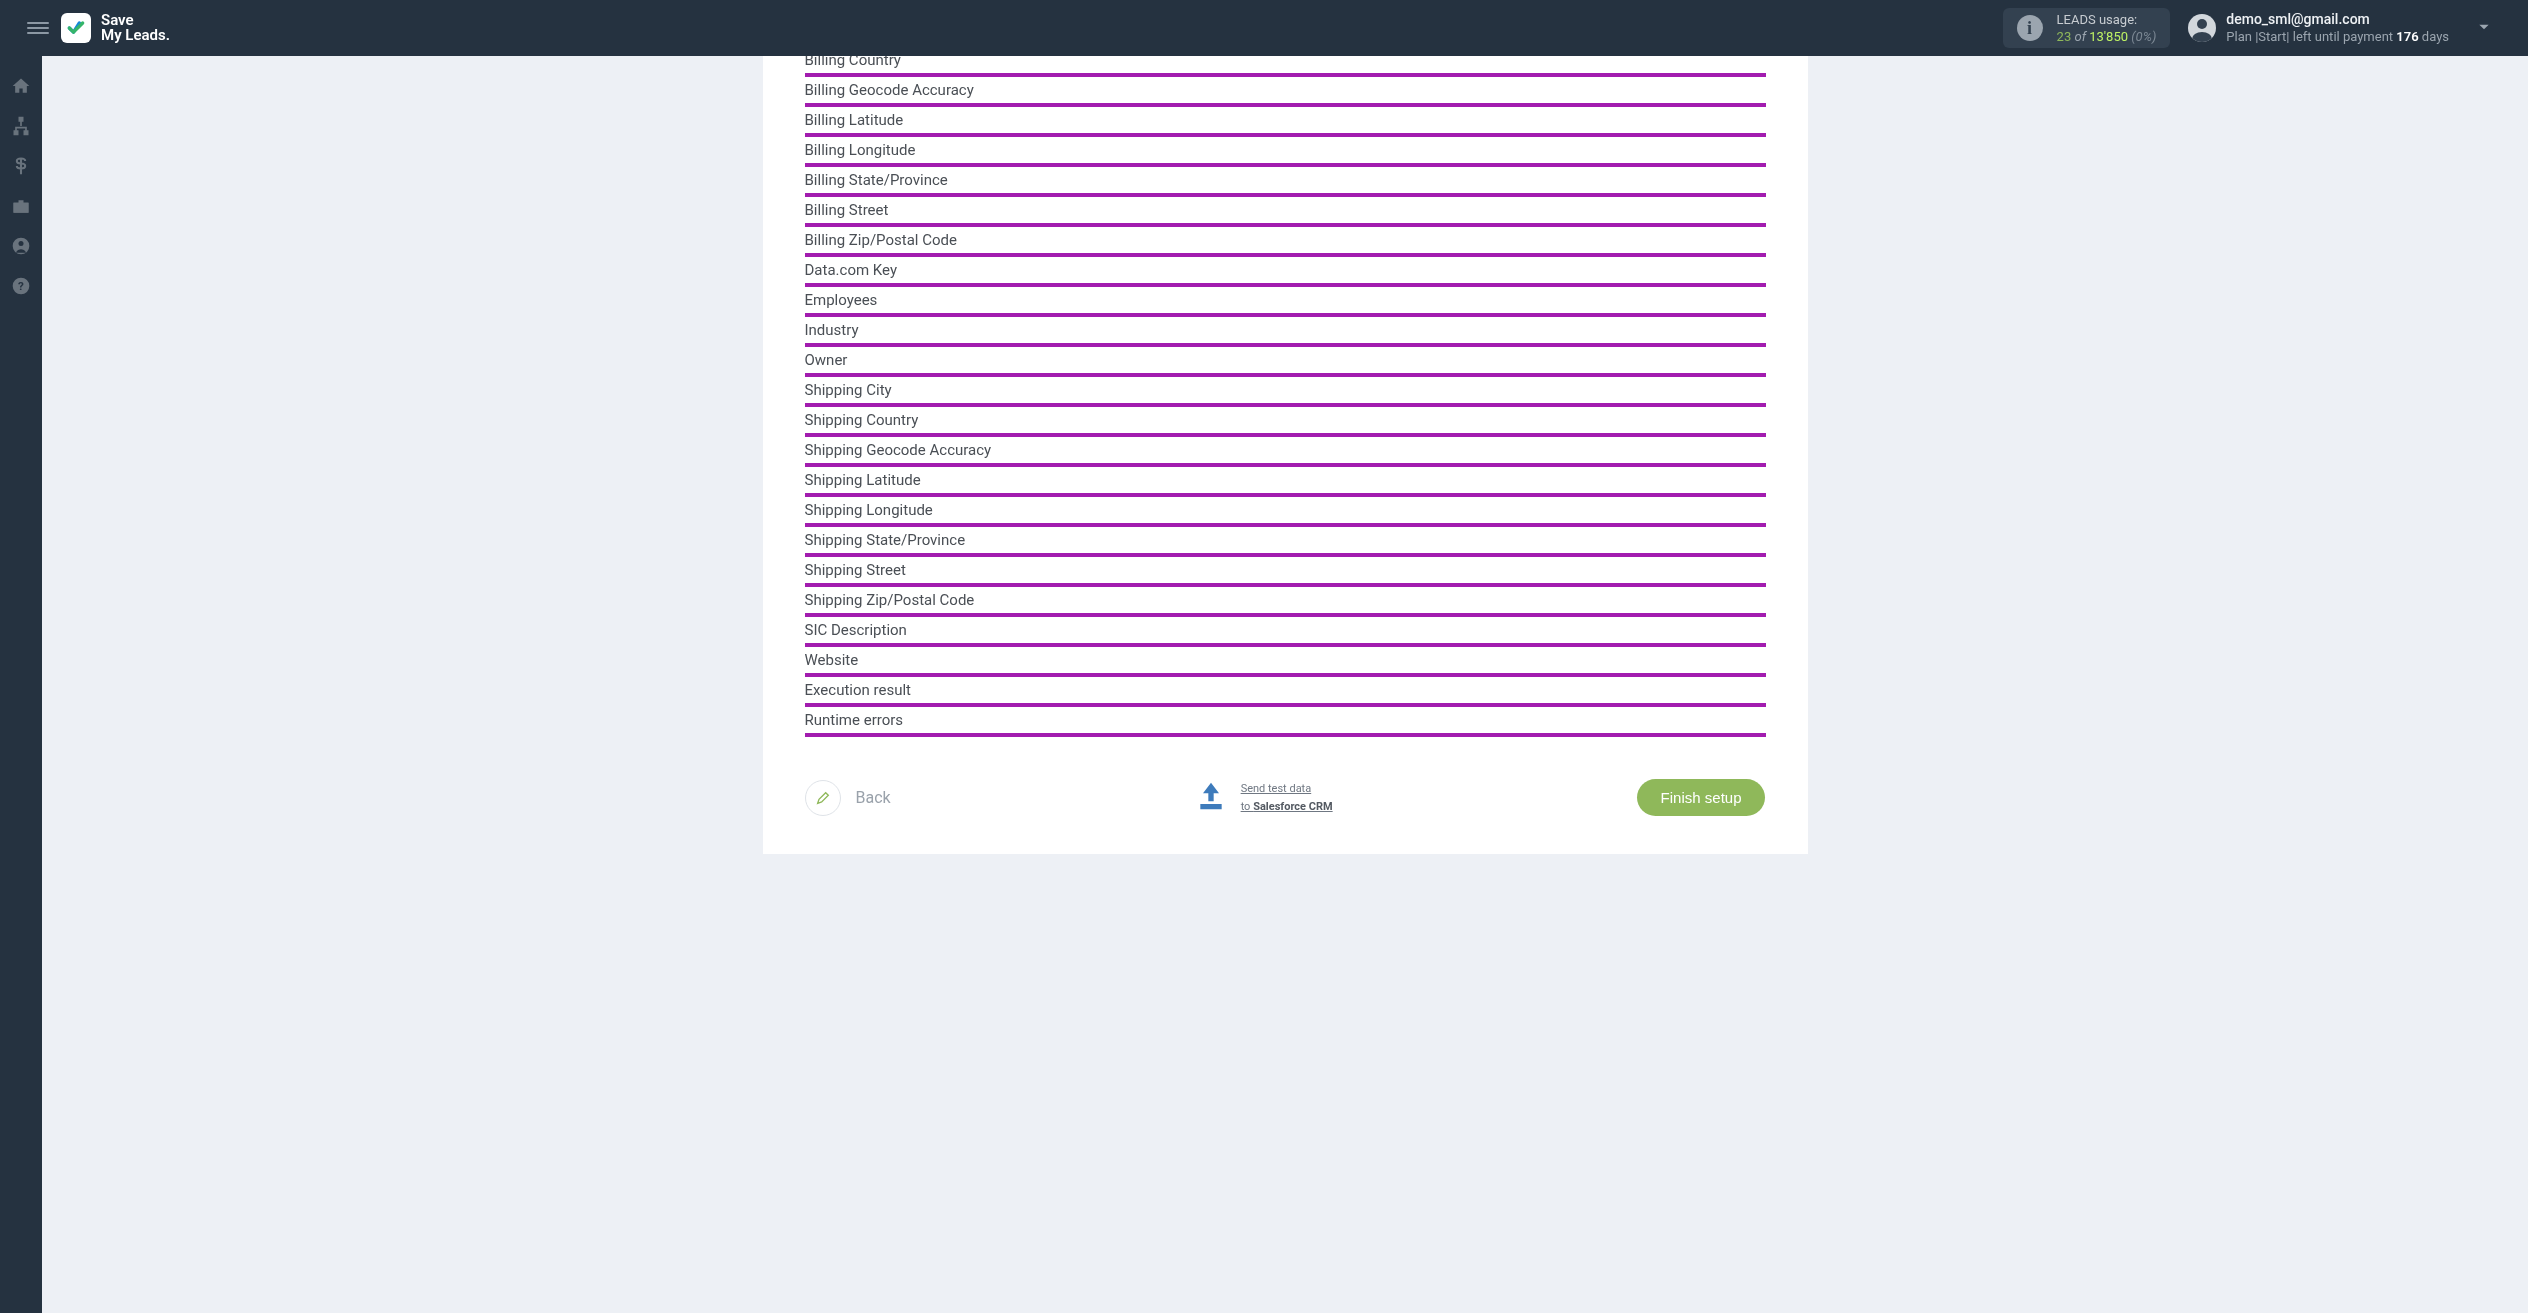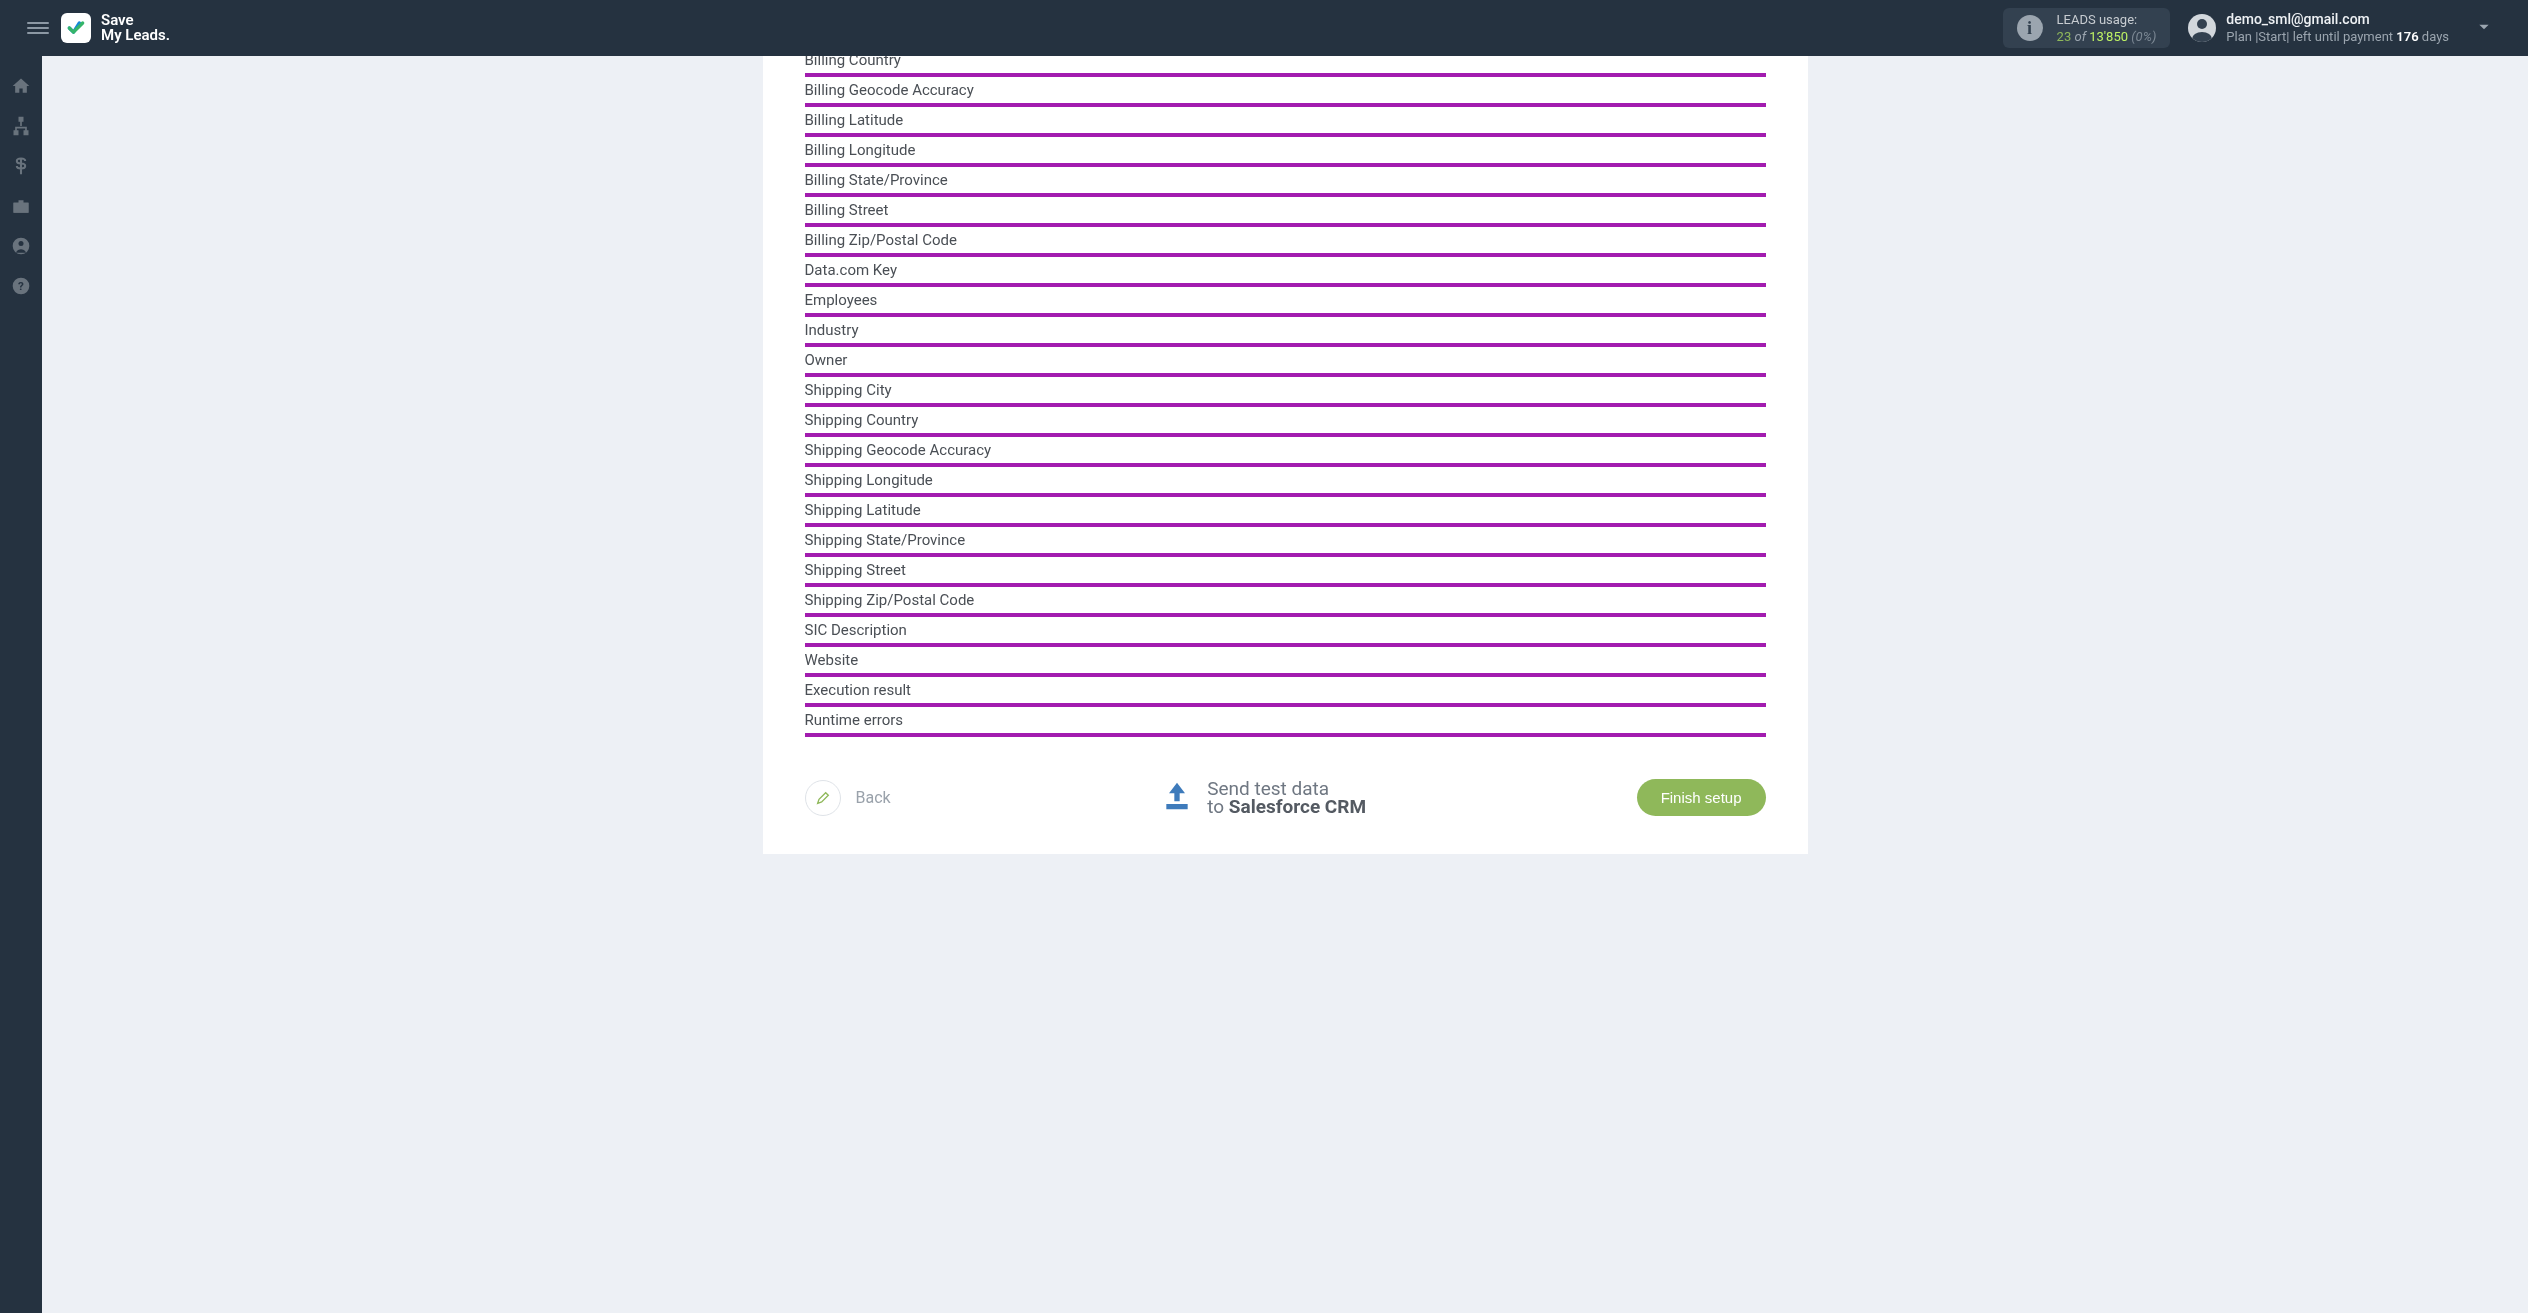--- a/index.html
+++ b/index.html
@@ -188,23 +188,24 @@
     .back-circle svg { width: 16px; height: 16px; fill: none; stroke: #8fb85a; stroke-width: 2; }
 
     .send-test {
       display: flex;
       align-items: center;
       gap: 14px;
       cursor: pointer;
     }
     .upload-icon svg { width: 32px; height: 32px; fill: #3e7bbb; }
     .send-text {
-      font-size: 19px;
+      font-size: 11px;
       color: #6f7782;
       line-height: 18px;
+      text-decoration: underline;
     }
     .send-text .bold { font-weight: 700; color: #545a62; }
 
     .finish-btn {
       background: #8fb85a;
       color: #fff;
       border: none;
       padding: 10px 24px;
       border-radius: 20px;
       font-size: 15px;
@@ -311,22 +312,22 @@
         <div class="field-row">Billing State/Province</div>
         <div class="field-row">Billing Street</div>
         <div class="field-row">Billing Zip/Postal Code</div>
         <div class="field-row">Data.com Key</div>
         <div class="field-row">Employees</div>
         <div class="field-row">Industry</div>
         <div class="field-row">Owner</div>
         <div class="field-row">Shipping City</div>
         <div class="field-row">Shipping Country</div>
         <div class="field-row">Shipping Geocode Accuracy</div>
+        <div class="field-row">Shipping Latitude</div>
         <div class="field-row">Shipping Longitude</div>
-        <div class="field-row">Shipping Latitude</div>
         <div class="field-row">Shipping State/Province</div>
         <div class="field-row">Shipping Street</div>
         <div class="field-row">Shipping Zip/Postal Code</div>
         <div class="field-row">SIC Description</div>
         <div class="field-row">Website</div>
         <div class="field-row">Execution result</div>
         <div class="field-row">Runtime errors</div>
       </div>
 
     <div class="footer-actions">

